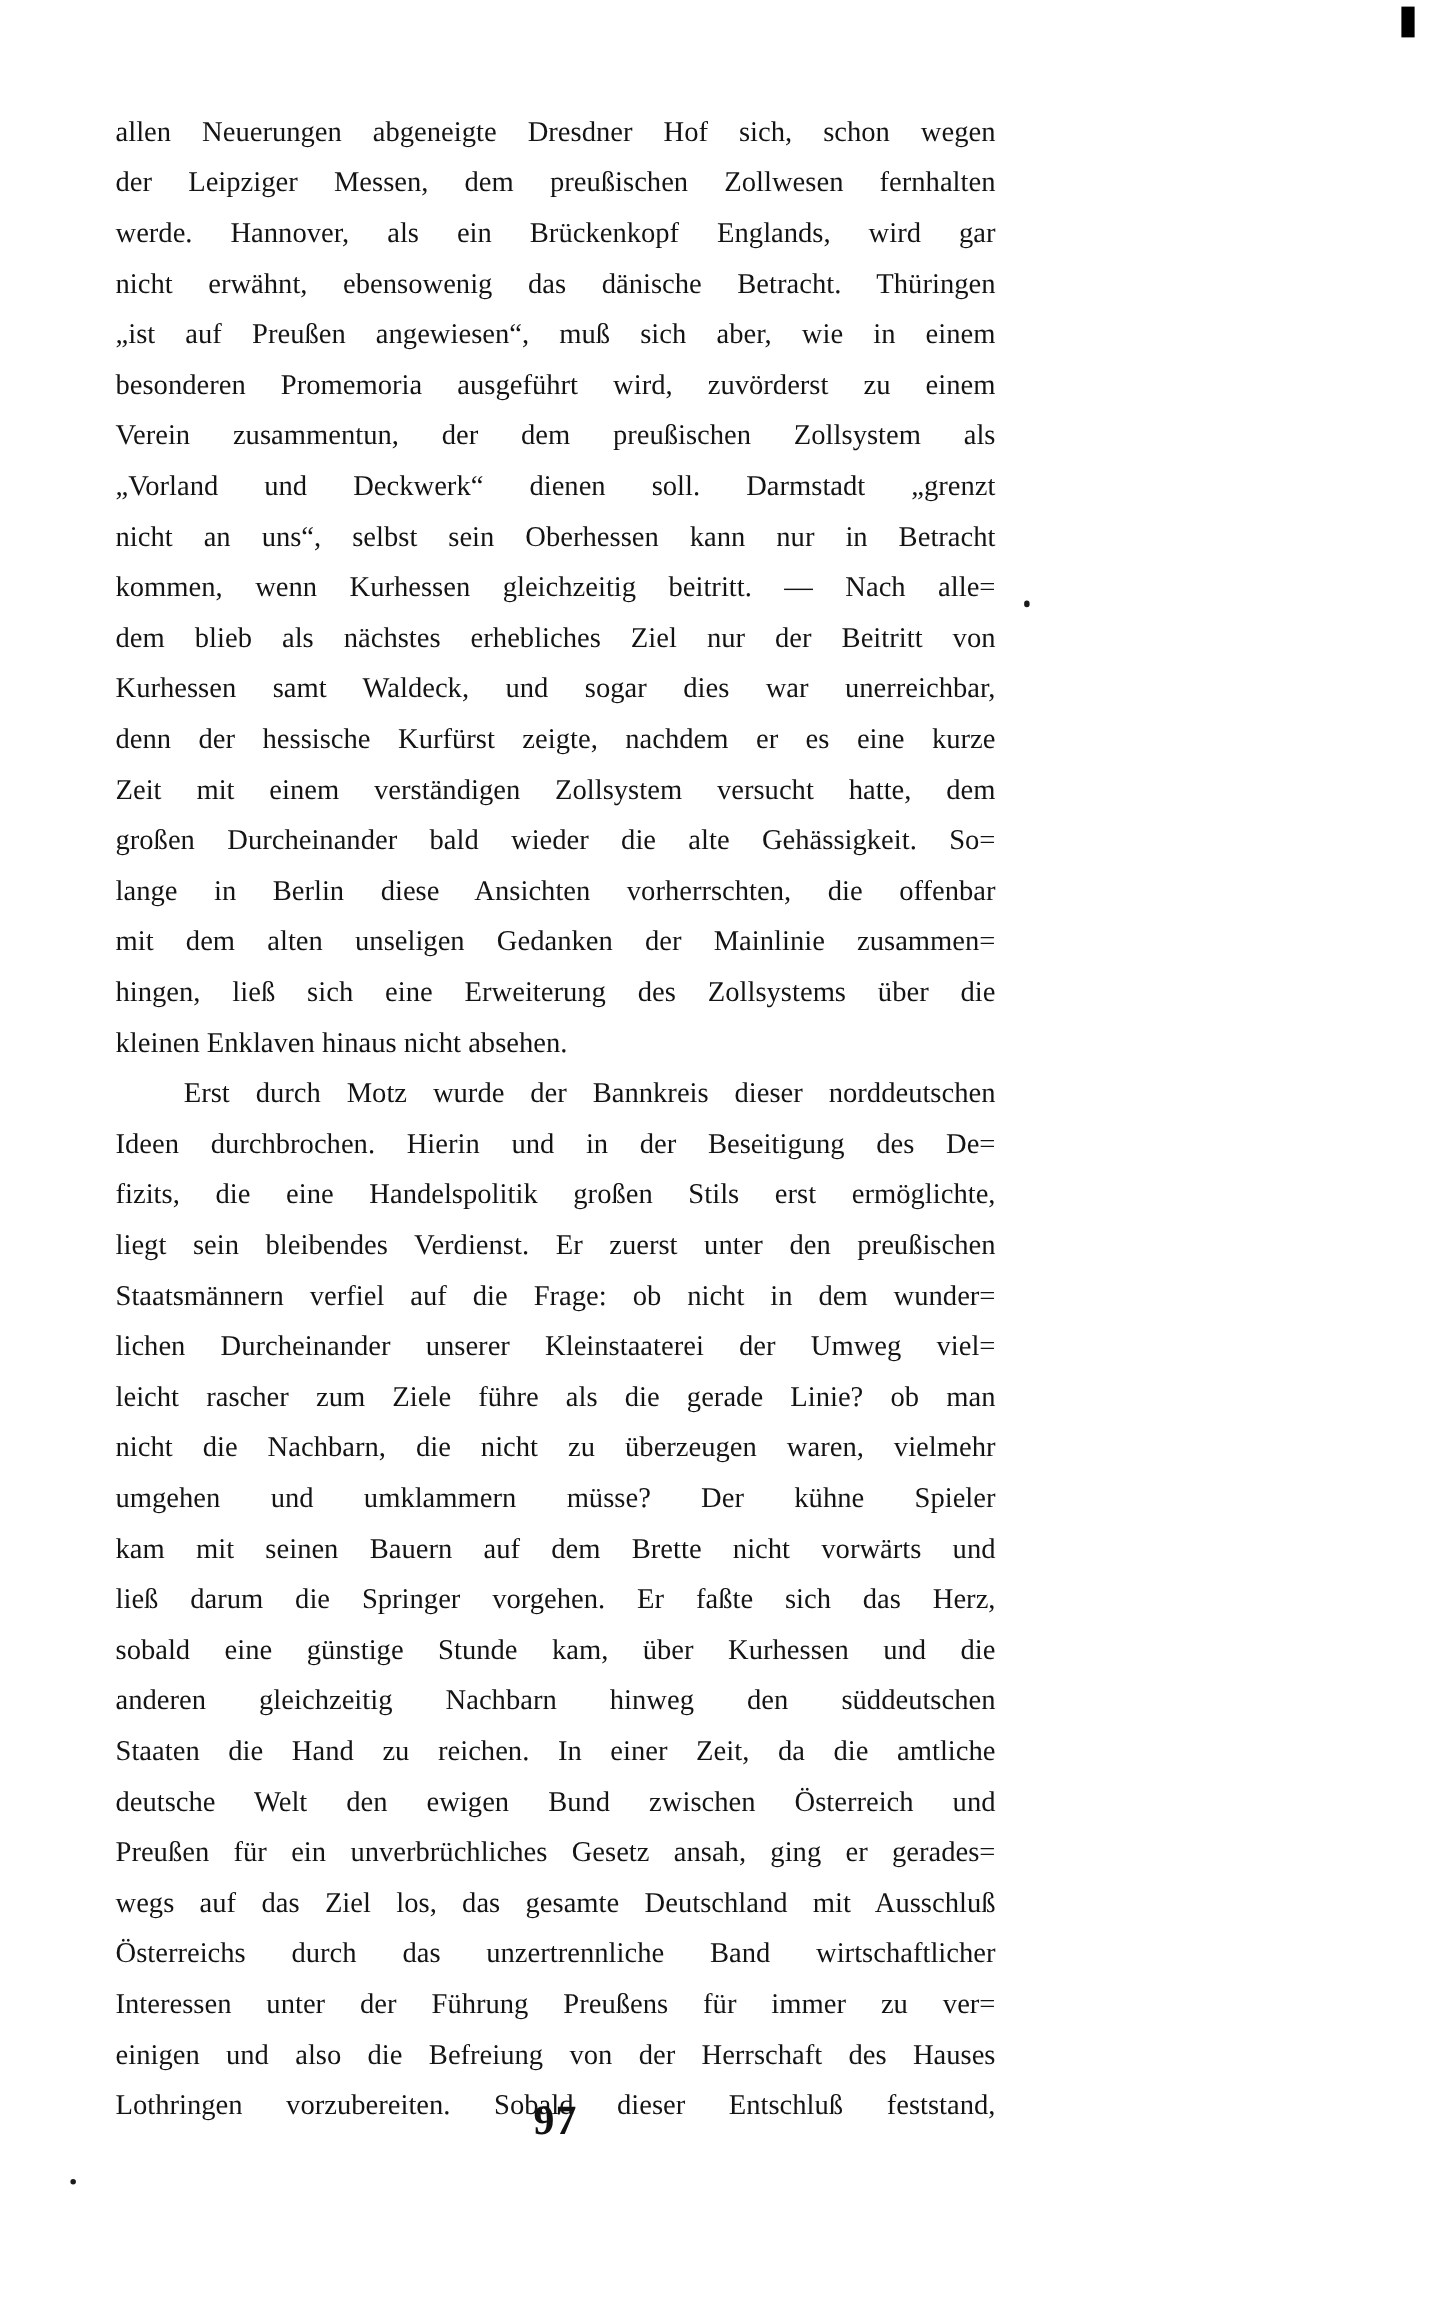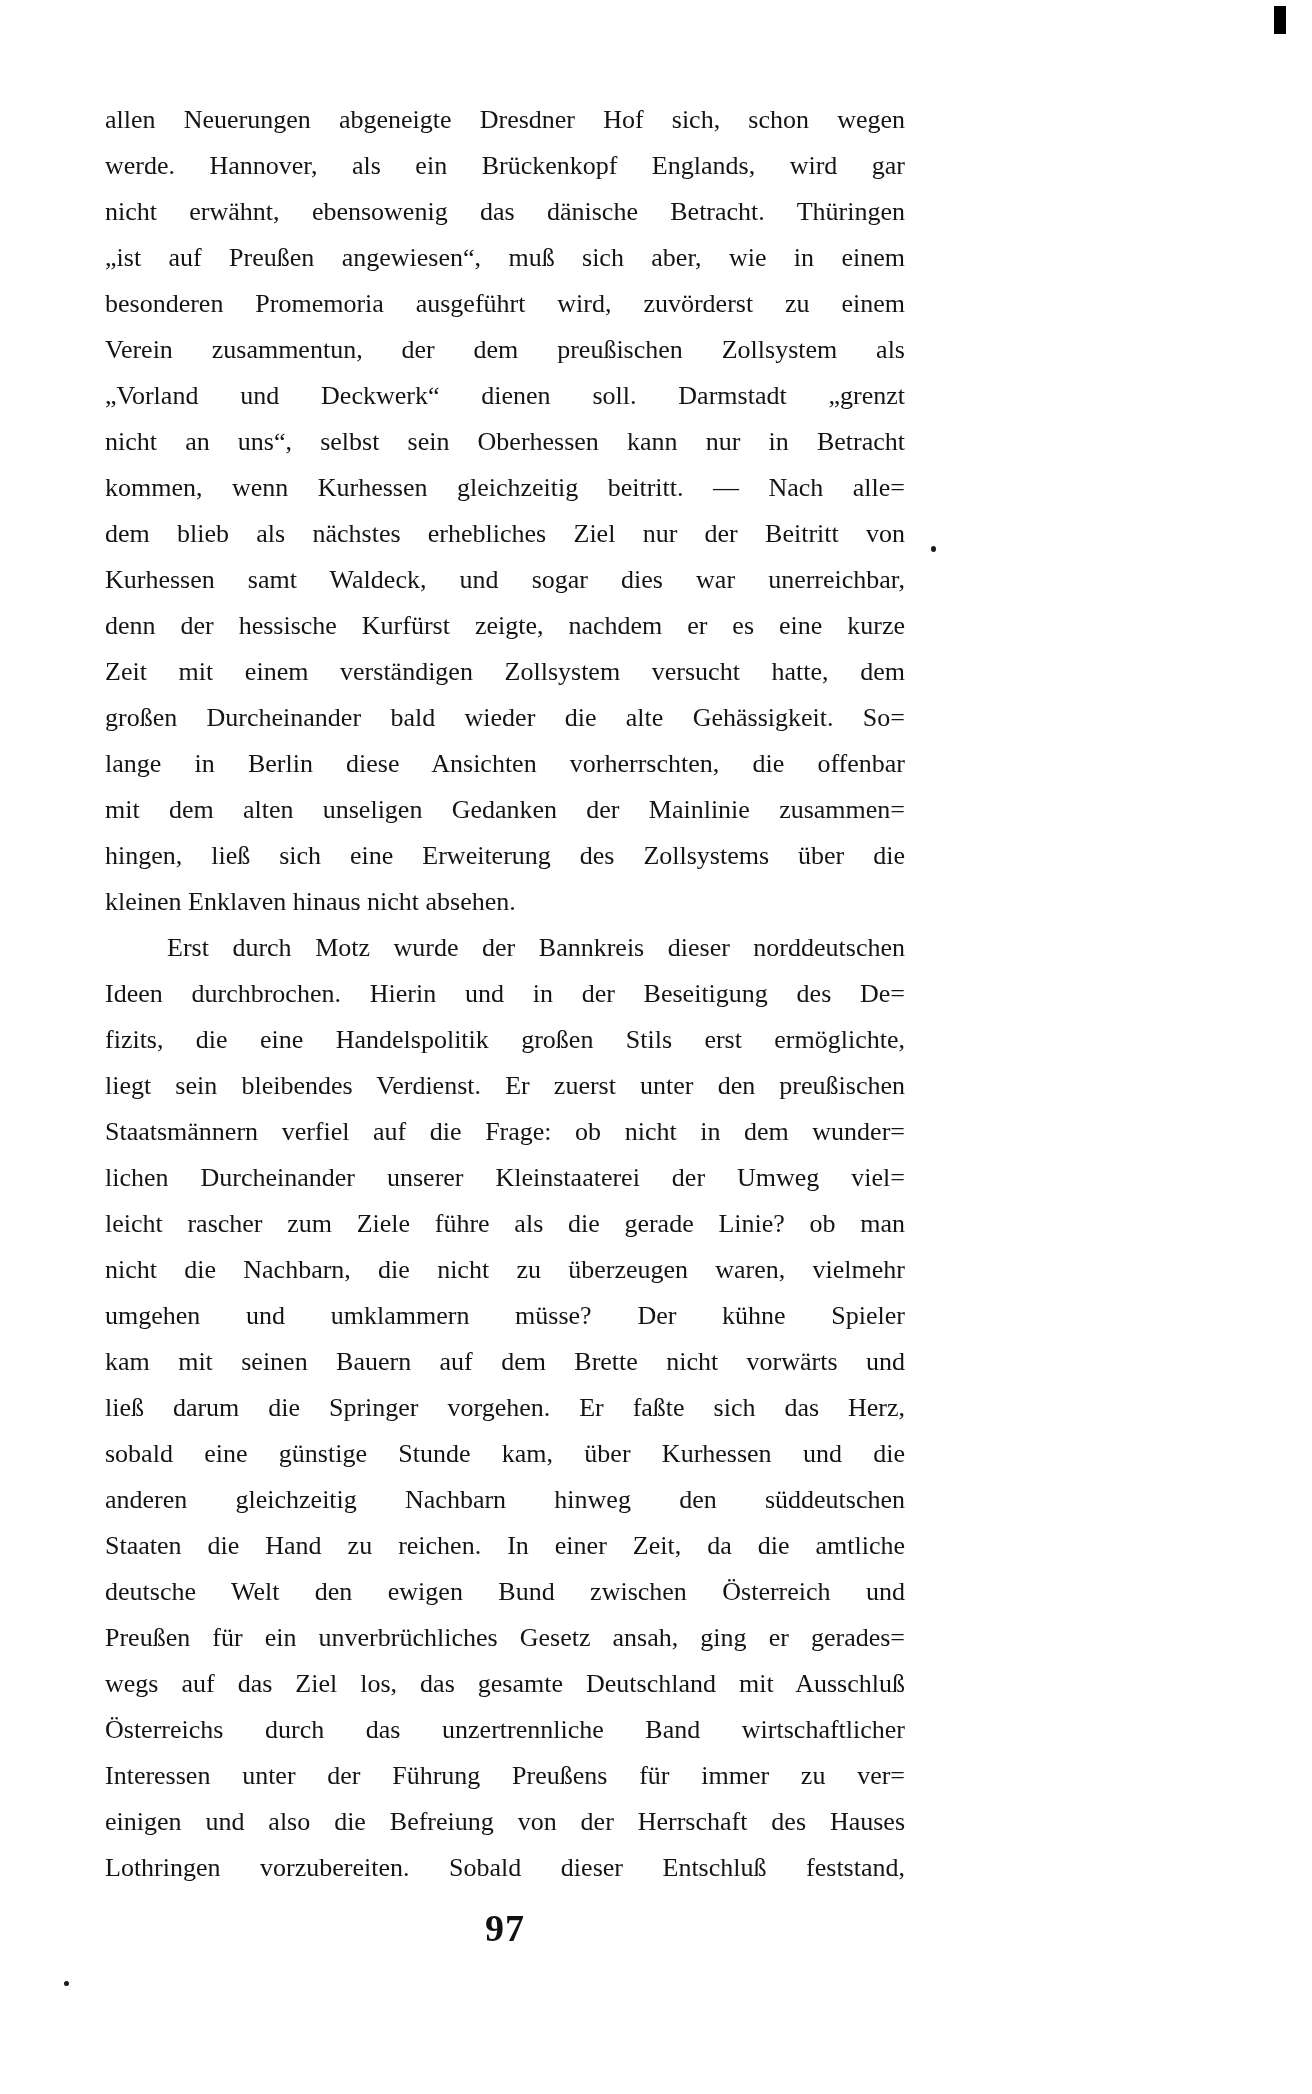--- a/index.html
+++ b/index.html
@@ -68,20 +68,21 @@
 </head>
 <body>
 
 <div class="page">
   <div class="ink-bar"></div>
   <div class="speck right-margin"></div>
   <div class="speck bottom-left"></div>
 
   <div class="text-block" id="text-block">
       <div class="line">allen Neuerungen abgeneigte Dresdner Hof sich, schon wegen</div>
+      <div class="line">der Leipziger Messen, dem preußischen Zollwesen fernhalten</div>
       <div class="line">werde.  Hannover, als ein Brückenkopf Englands, wird gar</div>
       <div class="line">nicht erwähnt, ebensowenig das dänische Betracht.  Thüringen</div>
       <div class="line">„ist auf Preußen angewiesen“, muß sich aber, wie in einem</div>
       <div class="line">besonderen Promemoria ausgeführt wird, zuvörderst zu einem</div>
       <div class="line">Verein zusammentun, der dem preußischen Zollsystem als</div>
       <div class="line">„Vorland und Deckwerk“ dienen soll.  Darmstadt „grenzt</div>
       <div class="line">nicht an uns“, selbst sein Oberhessen kann nur in Betracht</div>
       <div class="line">kommen, wenn Kurhessen gleichzeitig beitritt. — Nach alle=</div>
       <div class="line">dem blieb als nächstes erhebliches Ziel nur der Beitritt von</div>
       <div class="line">Kurhessen samt Waldeck, und sogar dies war unerreichbar,</div>

